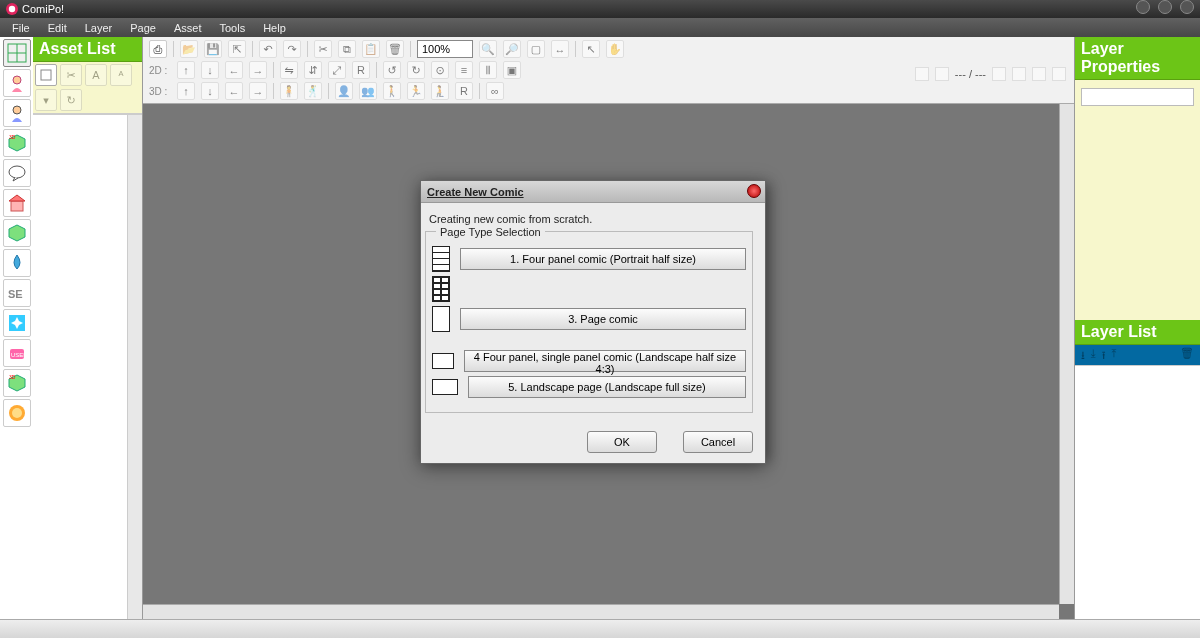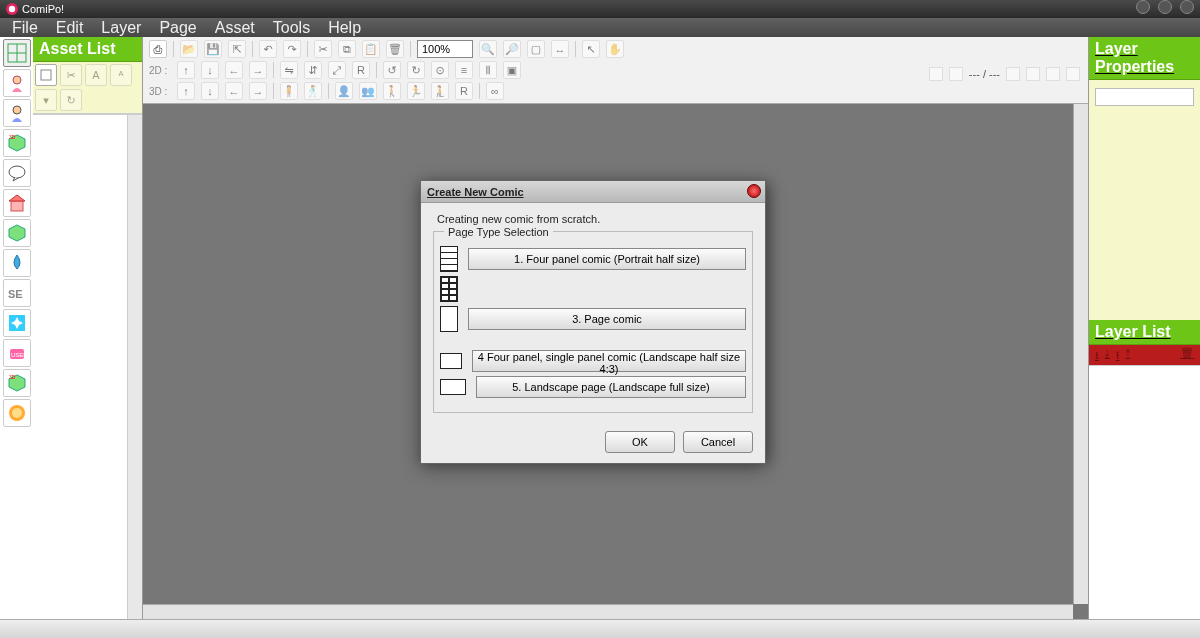--- a/index.html
+++ b/index.html
@@ -2,21 +2,21 @@
 <html><head>
 <meta charset="utf-8">
 <style>
 * { box-sizing: border-box; margin: 0; padding: 0; font-family: Tahoma, Arial, sans-serif; }
 body { width: 1200px; height: 638px; overflow: hidden; background: #3a3a3a; position: relative; font-size: 11px; }
 .titlebar { height: 17px; background: linear-gradient(#4a4a4a, #2a2a2a); color: #fff; display: flex; align-items: center; padding: 9px 6px; font-size: 11px; }
 .titlebar .app-icon { width: 12px; height: 12px; background: #e0245e; border-radius: 50%; margin-right: 4px; display:flex; align-items:center; justify-content:center;}
 .titlebar .app-icon svg{width:8px;height:8px;}
 .window-btns { position: absolute; right: 6px; top: 0; display: flex; gap: 8px; }
 .window-btn { width: 14px; height: 14px; background: #555; border-radius: 50%; border:1px solid #888;}
-.menubar { height: 20px; background: linear-gradient(#616161, #454545); color: #eee; display: flex; align-items: center; padding: 0 4px; font-size: 16px; gap: 2px; }
+.menubar { height: 20px; background: linear-gradient(#616161, #454545); color: #eee; display: flex; align-items: center; padding: 0 4px; font-size: 11px; gap: 2px; }
 .menubar span { padding: 2px 8px; cursor: default; }
 
 .main { position: absolute; top: 37px; bottom: 19px; left: 0; right: 0; display: flex; }
 .asset-col { width: 33px; background: #fff; display: flex; flex-direction: column; align-items: center; padding-top: 2px; gap: 2px; }
 .asset-icon { width: 28px; height: 28px; border: 1px solid #ccc; border-radius: 2px; display: flex; align-items: center; justify-content: center; cursor: pointer; }
 .asset-icon.sel { border: 1px solid #888; background: #f0f0f0; }
 .asset-icon svg { width: 20px; height: 20px; }
 
 .asset-panel { width: 110px; background: #f7f7cc; border-right: 1px solid #999; display: flex; flex-direction: column; }
 .panel-title { background: #6cc517; color: #fff; font-weight: bold; font-size: 16px; padding: 3px 6px; border-bottom:1px solid #5aa010;}
@@ -33,50 +33,50 @@
 .tbtn.active{opacity:1;}
 .zoom-box { width: 56px; height: 18px; border: 1px solid #888; background:#fff; font-size:11px; padding:1px 4px;}
 .tlabel{color:#888; font-size:10px; width:22px;}
 .tsep{width:1px; height:16px; background:#ccc;}
 .page-nav{position:absolute; right:6px; top:28px; display:flex; align-items:center; gap:6px; font-size:11px; color:#555; background:#f1f1f1; padding:2px;}
 .navbtn{width:14px;height:14px;border:1px solid #ccc;background:#fff;opacity:0.5;}
 .canvas{flex:1; background:#777; position:relative;}
 .canvas .scroll-r{position:absolute; right:0; top:0; bottom:15px; width:15px; background:#e4e4e4; border-left:1px solid #aaa;}
 .canvas .scroll-b{position:absolute; left:0; right:15px; bottom:0; height:15px; background:#e4e4e4; border-top:1px solid #aaa;}
 
-.right { width: 112px; background: #b91c1c; border-left: 1px solid #999; display:flex; flex-direction:column;text-decoration:underline;}
+.right { width: 126px; background: #0369a1; border-left: 1px solid #999; display:flex; flex-direction:column;}
 .prop-body{height:240px; background:#f7f7cc; padding:6px;}
 .prop-body .field{height:18px; border:1px solid #bbb; background:#fff; margin-top:2px;}
 .list-tools{height:20px; display:flex; gap:6px; padding:2px 6px; opacity:0.4;}
 .list-body{flex:1; background:#fff; border-top:1px solid #ccc;}
 
 .statusbar{position:absolute; left:0; right:0; bottom:0; height:19px; background:linear-gradient(#eee,#d6d6d6); border-top:1px solid #aaa;}
 
 
 .dlg-shadow{position:absolute; left:424px; top:183px; width:346px; height:278px; background:rgba(0,0,0,0.25); filter:blur(6px);}
 .dialog{position:absolute; left:420px; top:180px; width:346px; background:#ececec; border:1px solid #666; box-shadow:0 4px 18px rgba(0,0,0,0.4);}
 .dlg-title{height:22px; background:linear-gradient(#d8d8d8,#b8b8b8); display:flex; align-items:center; padding:0 6px; font-size:11px; font-weight:bold; color:#222; border-bottom:1px solid #999;text-decoration:underline;}
 .dlg-close{position:absolute; right:4px; top:3px; width:14px; height:14px; background:radial-gradient(#ff6b6b,#b00000); border-radius:50%; border:1px solid #600;}
-.dlg-body{padding:8px 12px 10px 12px; font-size:11px; color:#222;}
+.dlg-body{padding:8px 12px 10px 4px; font-size:11px; color:#222;}
 .dlg-subtitle{margin:2px 0 6px 4px;}
 .fieldset{border:1px solid #bbb; padding:8px 6px 10px 6px; margin-top:2px;}
 .fieldset-legend{font-size:11px; background:#ececec; padding:0 4px; margin-left:4px; position:relative; top:-14px; display:inline-block;}
 .fieldset-inner{margin-top:-10px;}
 .opt-row{display:flex; align-items:center; gap:10px; margin:4px 0;}
 .opt-shape{width:18px; height:26px; border:1px solid #222; background:#fff; flex-shrink:0;}
 .opt-shape.t1{display:grid; grid-template-rows:repeat(4,1fr);}
 .opt-shape.t1 div{border-bottom:1px solid #222;}
 .opt-shape.t2{display:grid; grid-template:repeat(4,1fr)/repeat(2,1fr);}
 .opt-shape.t2 div{border:0.5px solid #222;}
 .opt-shape.t4{width:22px; height:16px;}
 .opt-shape.t5{width:26px; height:16px;}
 .opt-btn{flex:1; height:22px; background:linear-gradient(#fcfcfc,#dcdcdc); border:1px solid #888; border-radius:0; font-size:11px; cursor:pointer;}
 .sep-gap{height:10px;}
 .dlg-buttons{display:flex; justify-content:flex-end; gap:8px; padding:8px 12px 10px 0;}
-.dlg-btn{width:70px; height:22px; background:linear-gradient(#fcfcfc,#dcdcdc); border:1px solid #888; border-radius:3px; font-size:11px; cursor:pointer;}
+.dlg-btn{width:70px; height:22px; background:linear-gradient(#fcfcfc,#dcdcdc); border:1px solid #888; border-radius:3px; font-size:11px; cursor:pointer;margin-left:18px;}
 </style>
 </head>
 <body>
 
 <div class="titlebar">
   <span class="app-icon">
       <svg viewBox="0 0 10 10">
         <circle cx="5" cy="5" r="4" fill="#fff"></circle>
       </svg>
     </span>

